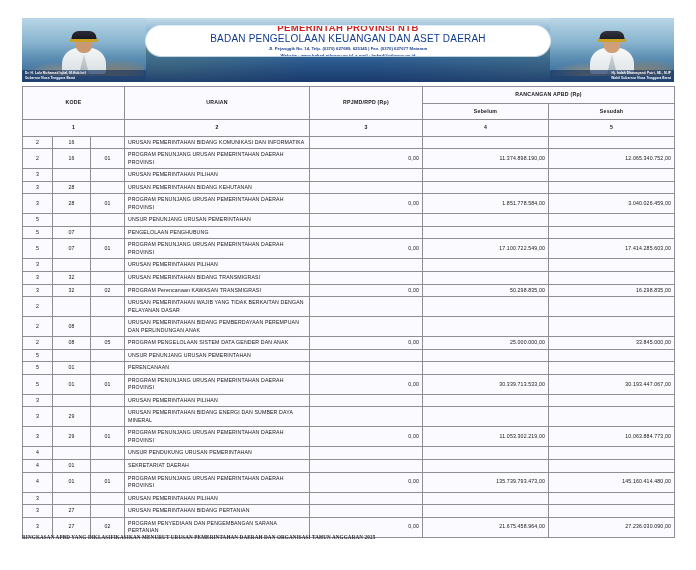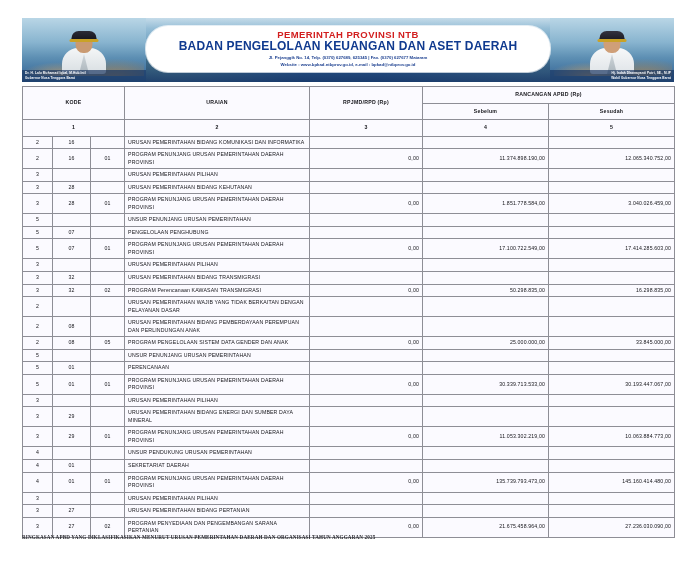--- a/index.html
+++ b/index.html
@@ -143,41 +143,41 @@
     overflow: hidden;
   }
   .portrait.right .portrait-caption { text-align: right; }
 
   
   .title-plate {
     position: absolute;
     left: 124px;
     top: 8px;
     right: 124px;
-    height: 46px;
+    height: 30px;
     background: #ffffff;
     border-radius: 22px;
     box-shadow: 0 0 0 1px rgba(255,255,255,.7);
     display: flex;
     flex-direction: column;
     align-items: center;
     justify-content: center;
     overflow: hidden;
   }
   .t-line1 {
     color: #d21f1f;
     font-size: 9.5px;
     font-weight: bold;
     letter-spacing: .4px;
     line-height: 1.05;
   }
   .t-line2 {
     color: #103a8f;
-    font-size: 12px;
-    font-weight: bold;
+    font-size: 10px;
+    font-weight: normal;
     letter-spacing: .2px;
     line-height: 1.15;
     margin-top: 0;
     white-space: nowrap;
   }
   .t-line3, .t-line4 {
     color: #1b3f8f;
     font-size: 4.3px;
     font-weight: bold;
     line-height: 1.5;

